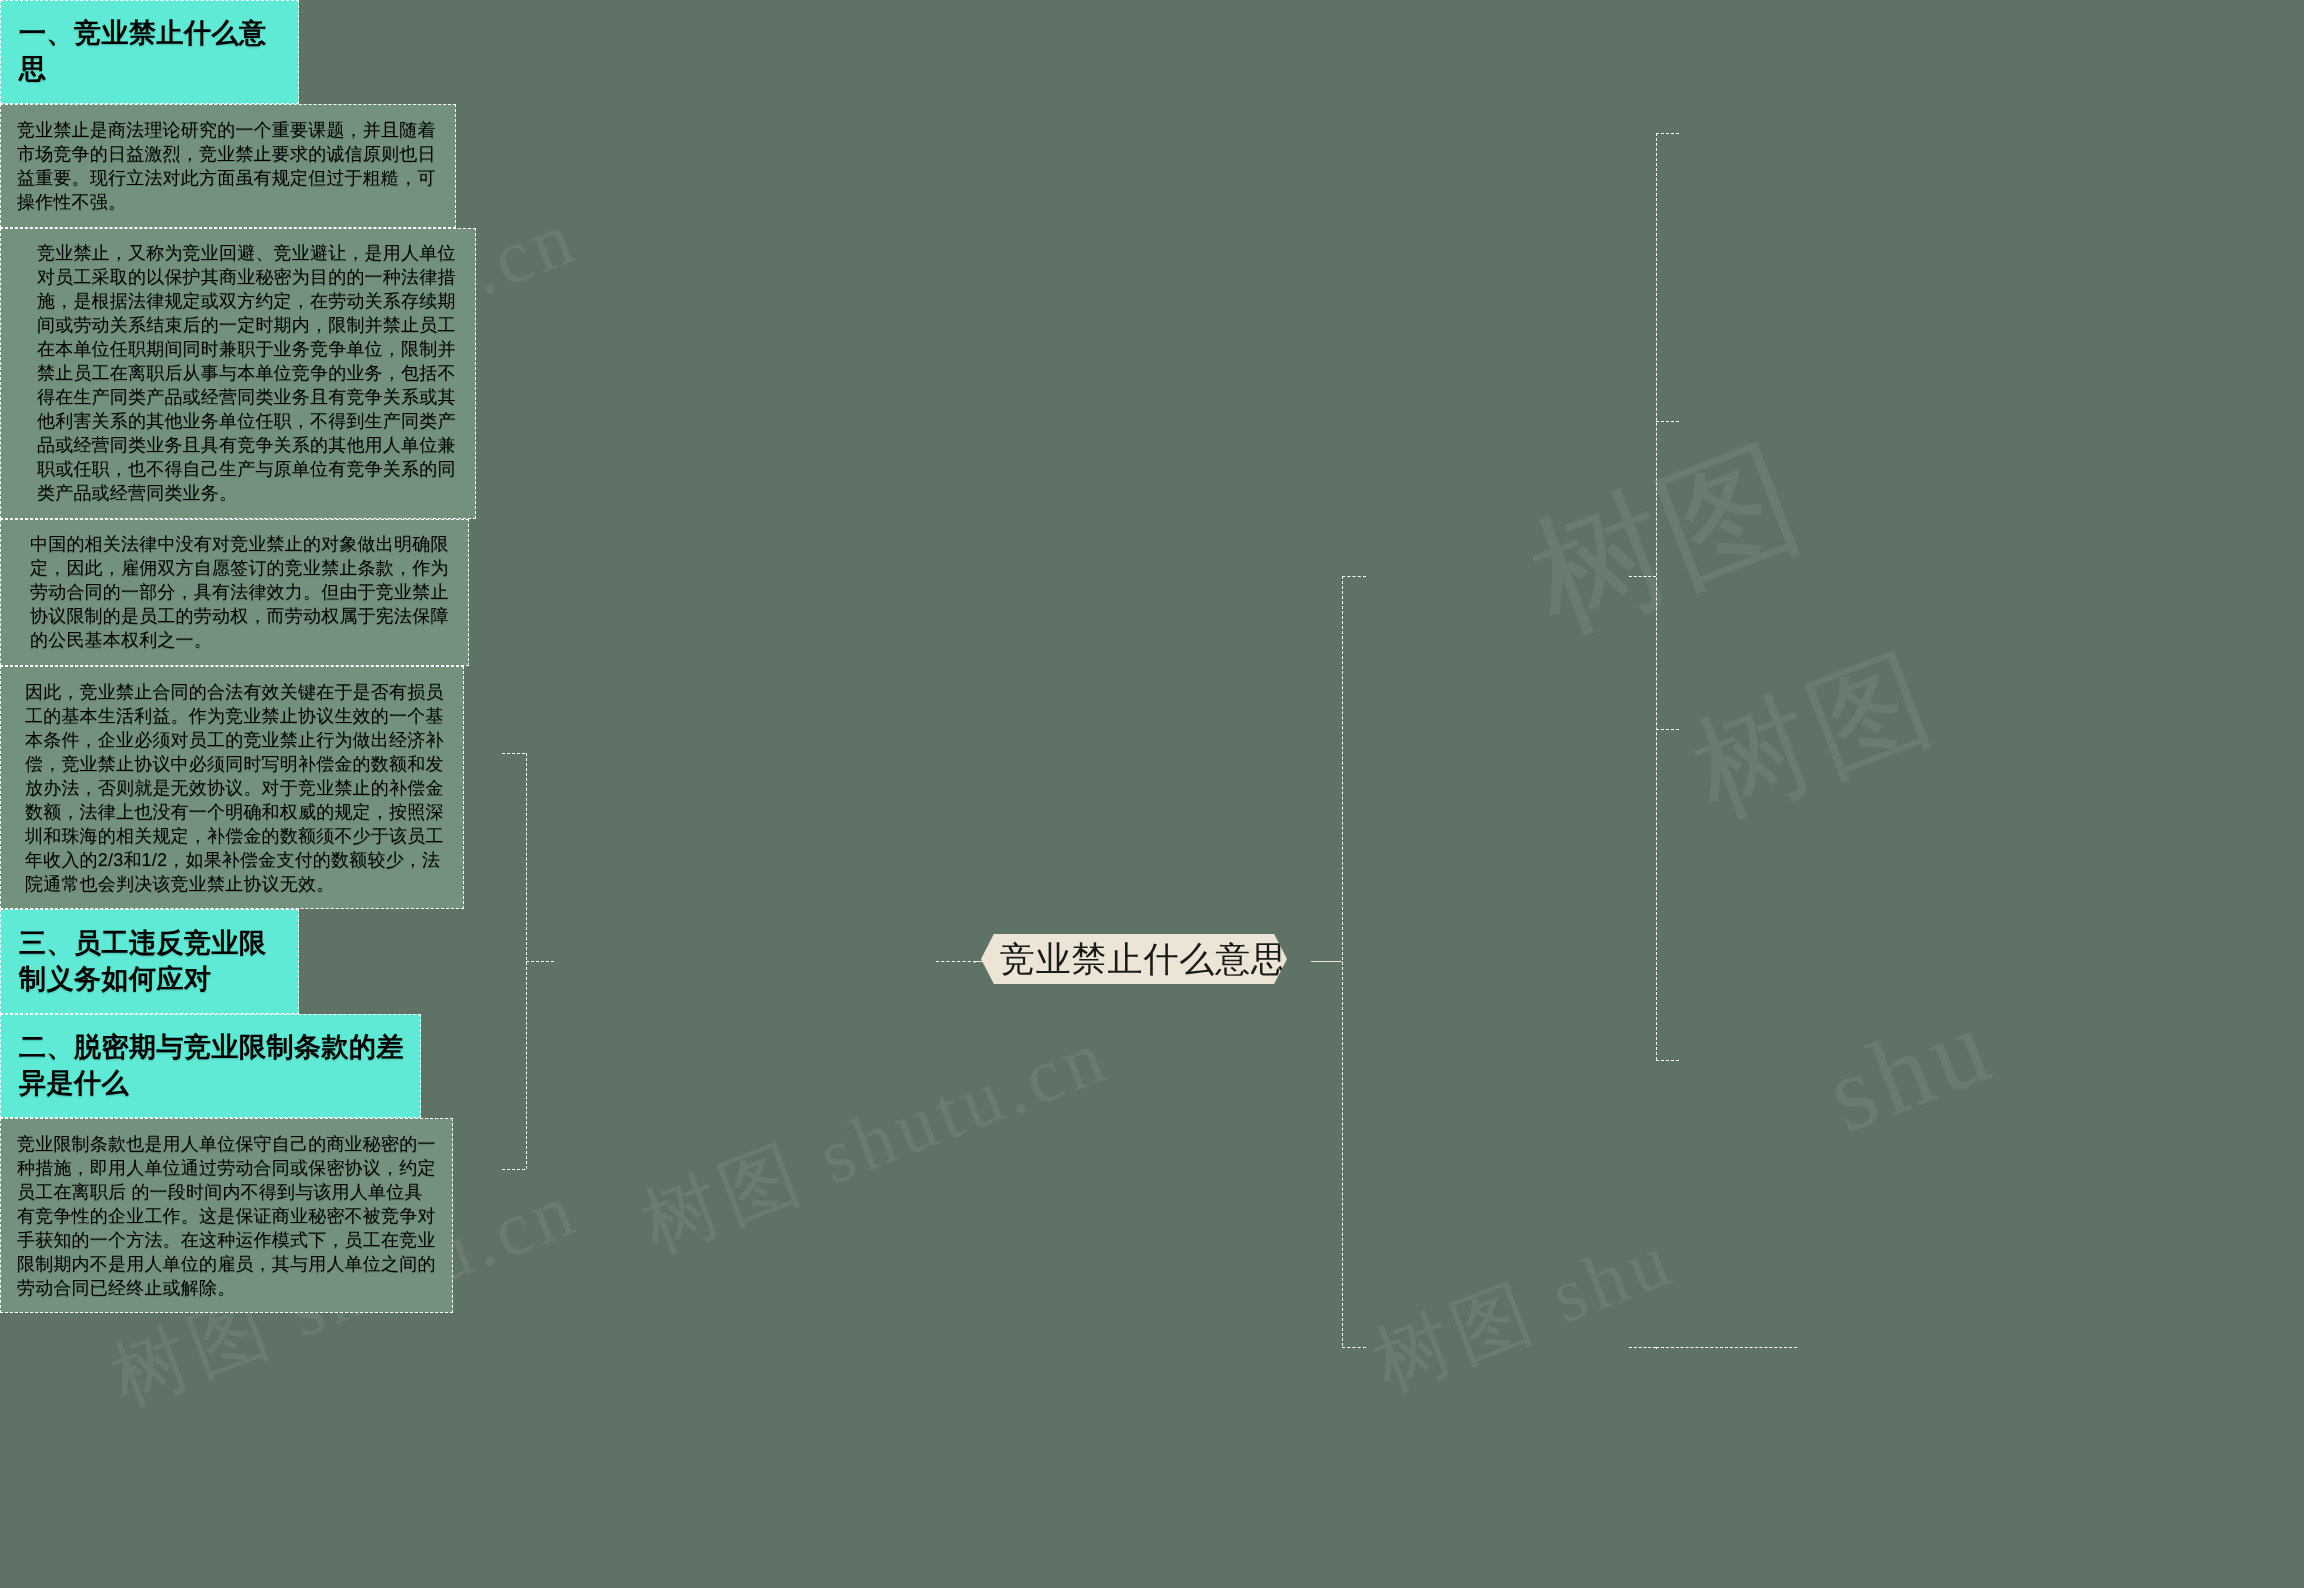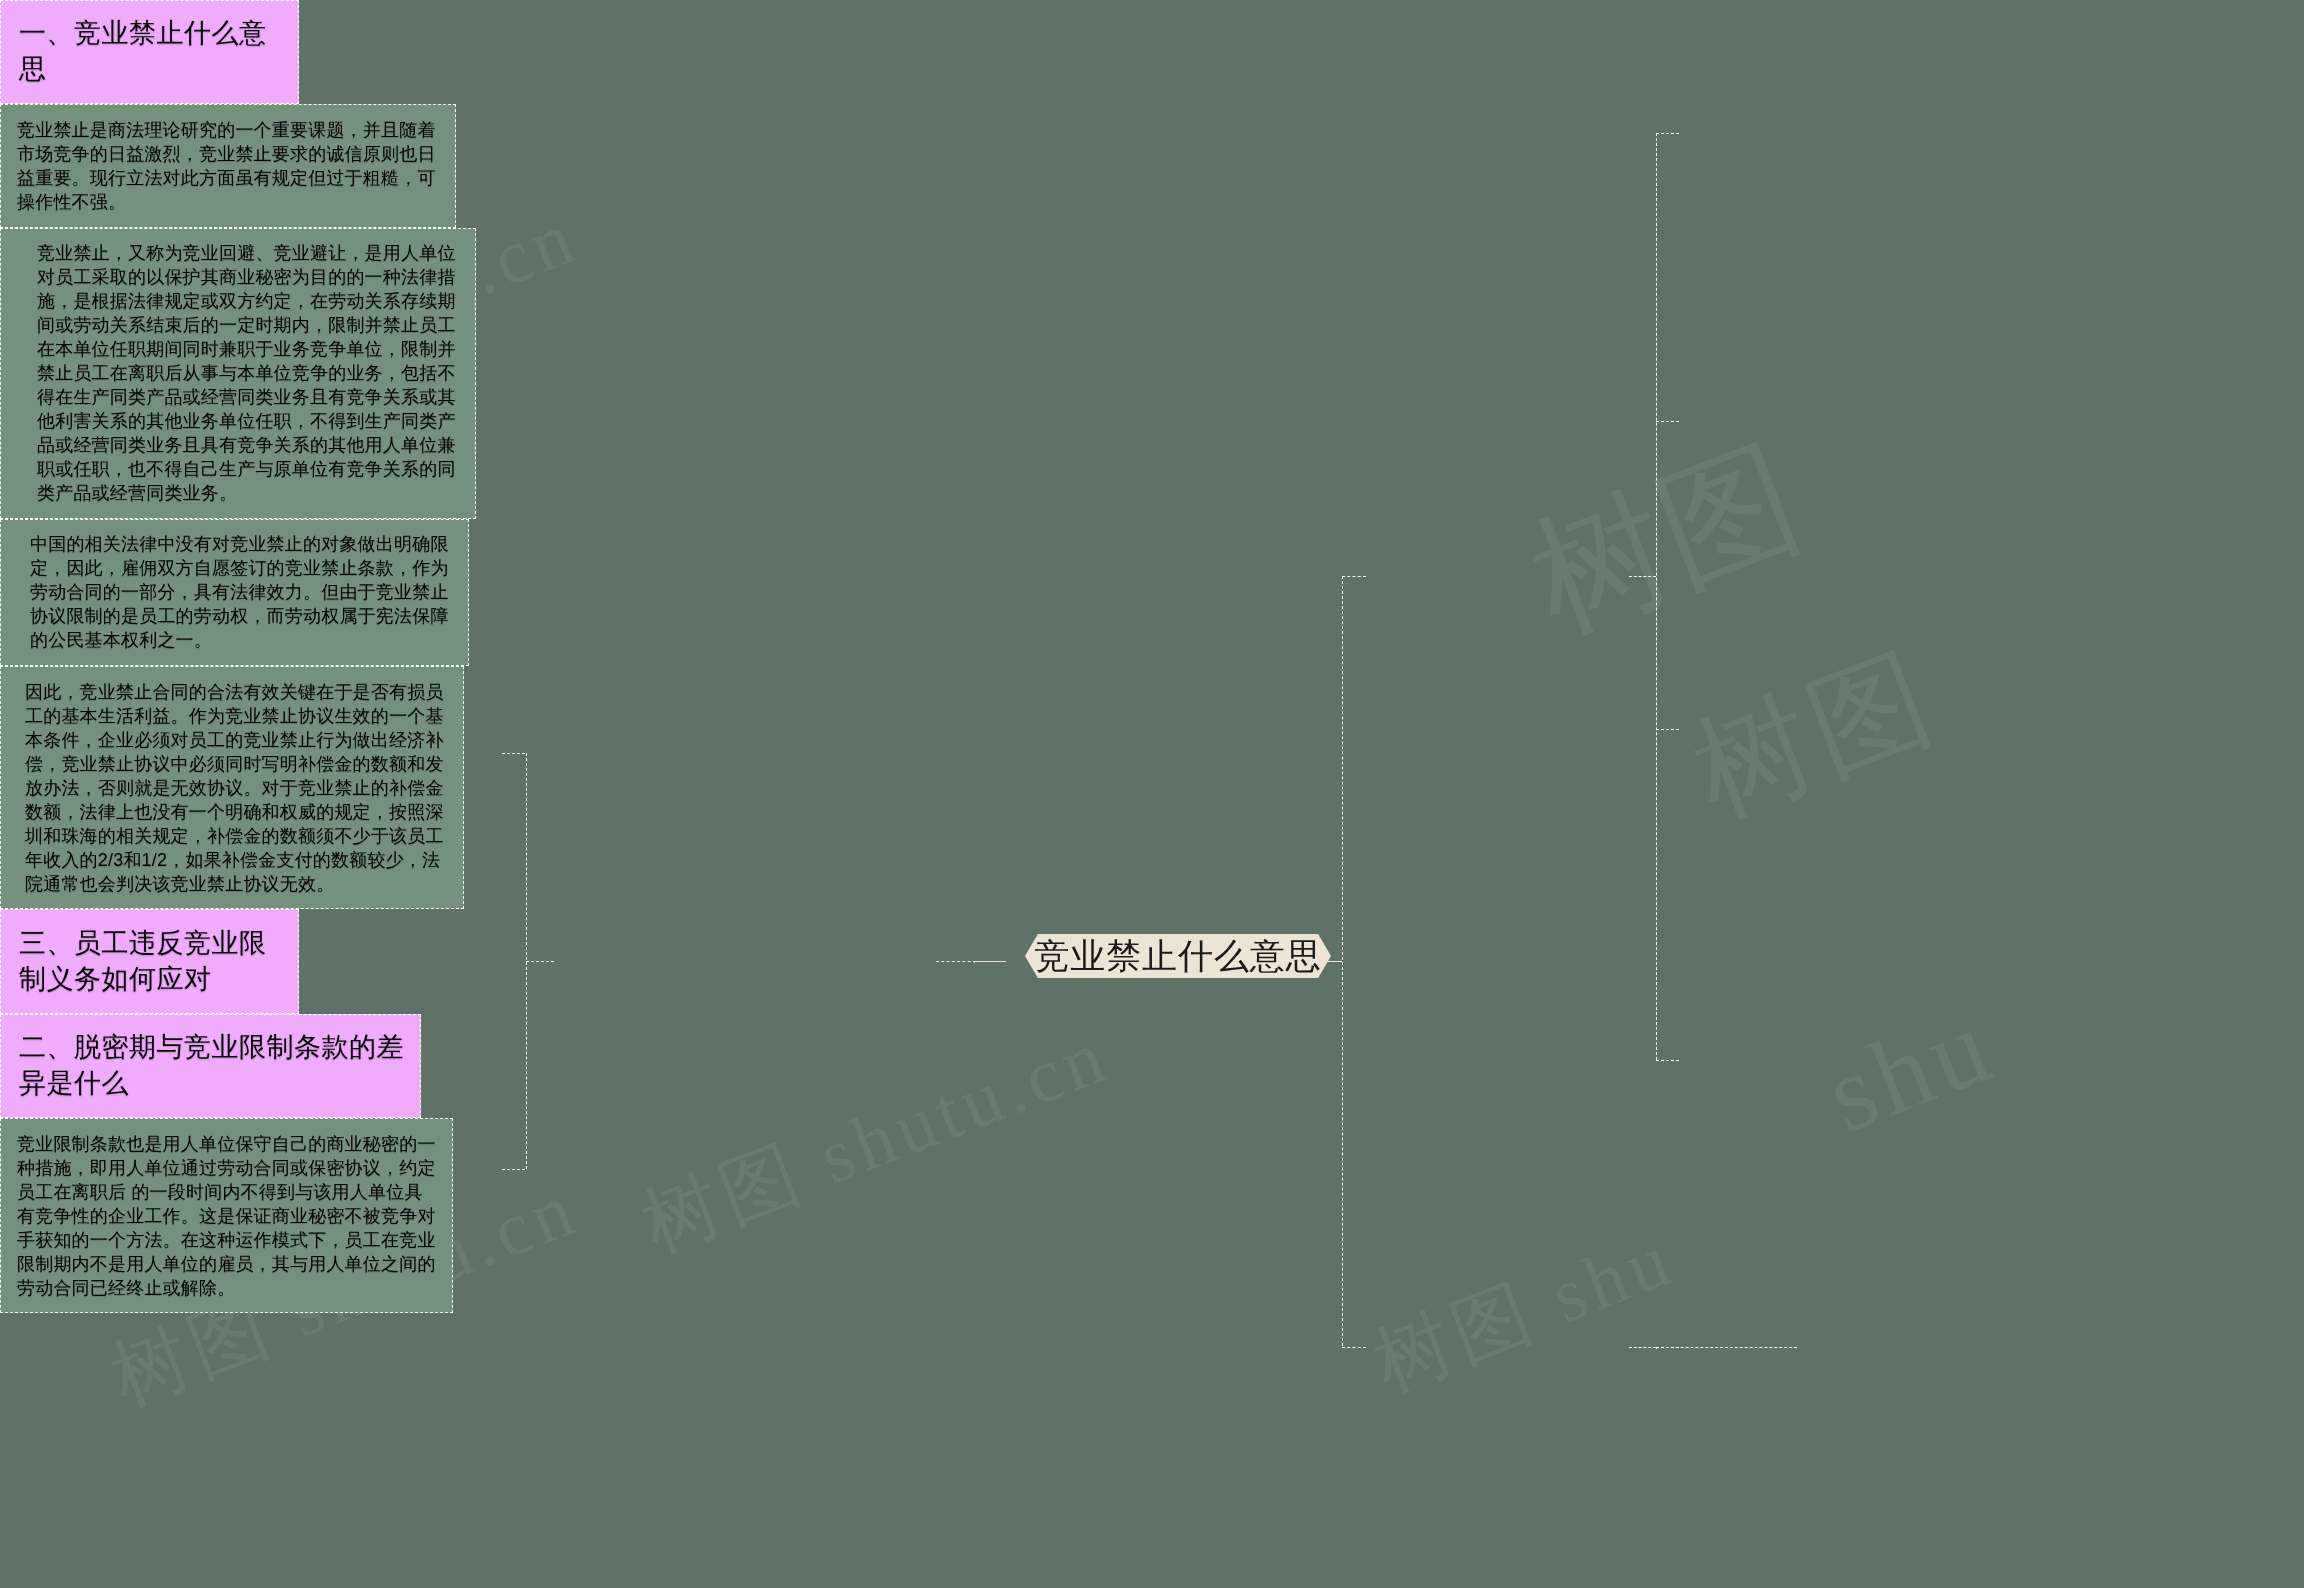--- a/index.html
+++ b/index.html
@@ -46,26 +46,27 @@
     background: #73917c;
     border: 1.8px dashed #ffffff;
     padding: 12.6px 14.4px 12.6px 16px;
     font-size: 18px;
     letter-spacing: 0.2px;
     text-shadow: 0 0.9px 0.9px rgba(0,0,0,0.16);
   }
 
   
   .branch {
-    background: #f0abfc;
+    background: #5eead4;
     border: 1.8px dashed #ffffff;
     padding: 14.4px 16px 16px 18px;
     font-size: 27px;
     letter-spacing: 0.5px;
     text-shadow: 0 0.9px 1.8px rgba(0,0,0,0.2);
+    font-weight: bold;
   }
 
   
   .root {
     position: absolute;
     background: #ece4d4;
     color: #1a1a1a;
     font-size: 35px;
     letter-spacing: 0.9px;
     display: flex;
@@ -98,21 +99,21 @@
 <div class="wm wm-a">树图 shutu.cn</div>
 <div class="wm wm-b">树图 shutu.cn</div>
 <div class="wm wm-c">树图 shu</div>
 <div class="wm wm-d">树图</div>
 <div class="wm wm-e">树图 shutu.cn</div>
 <div class="wm wm-f">shu</div>
 <div class="wm wm-g">树图</div>
 
 <div id="canvas">
 
-  <div class="root" style="left:1025px; top:934px; width:306px; height:44px;">
+  <div class="root" style="left:981px; top:934px; width:306px; height:50px;justify-content:flex-end;">
     <span>竞业禁止什么意思</span>
   </div>
 
   <div class="hsolid" style="left:1311px; top:961px; width:31px;"></div>
 
   <div class="hsolid" style="left:974px; top:961px; width:32px;"></div>
 
   <div class="vline" style="left:1342px; top:576px; height:770px;"></div>
 
   <div class="hline" style="left:1342px; top:576px; width:24px;"></div>

